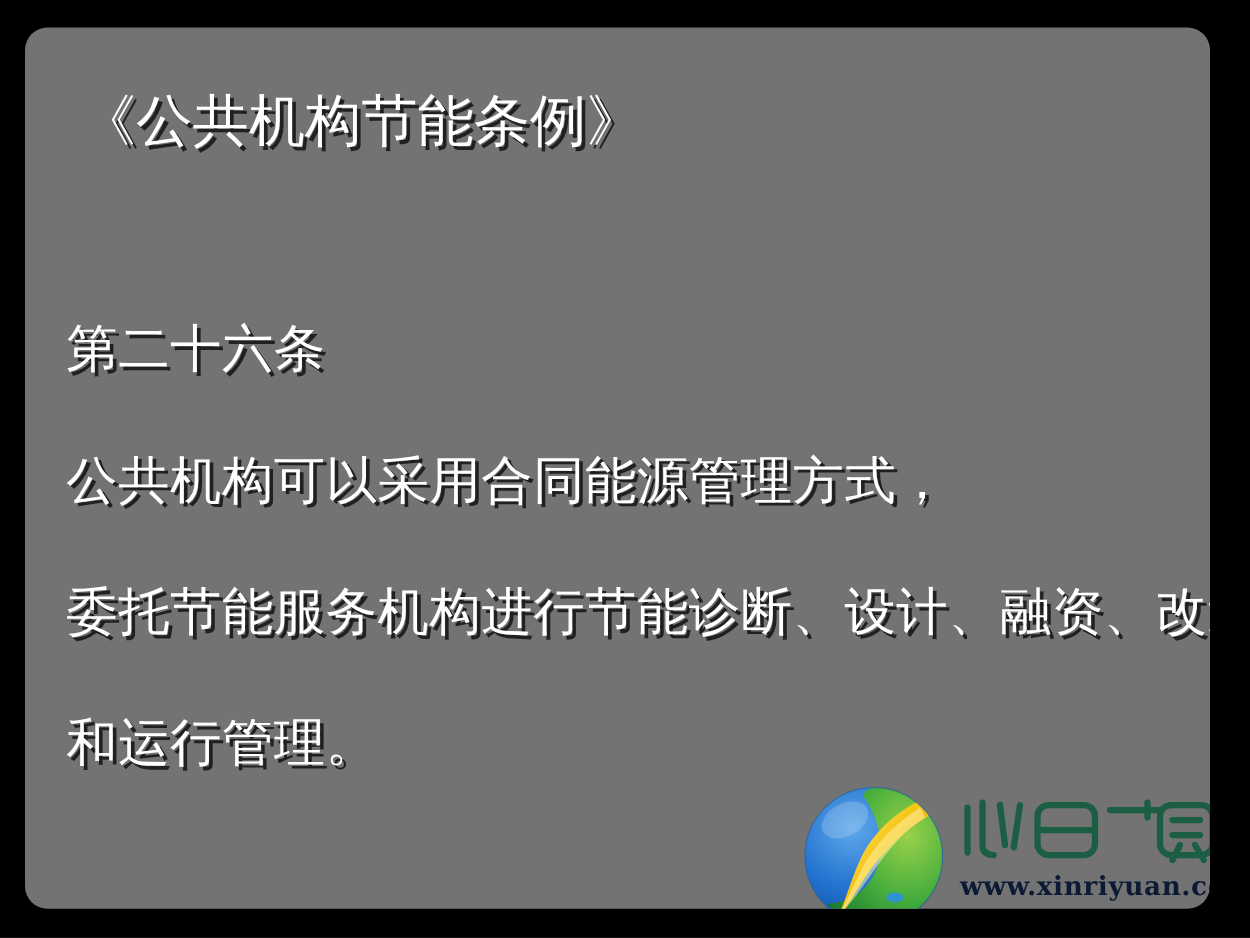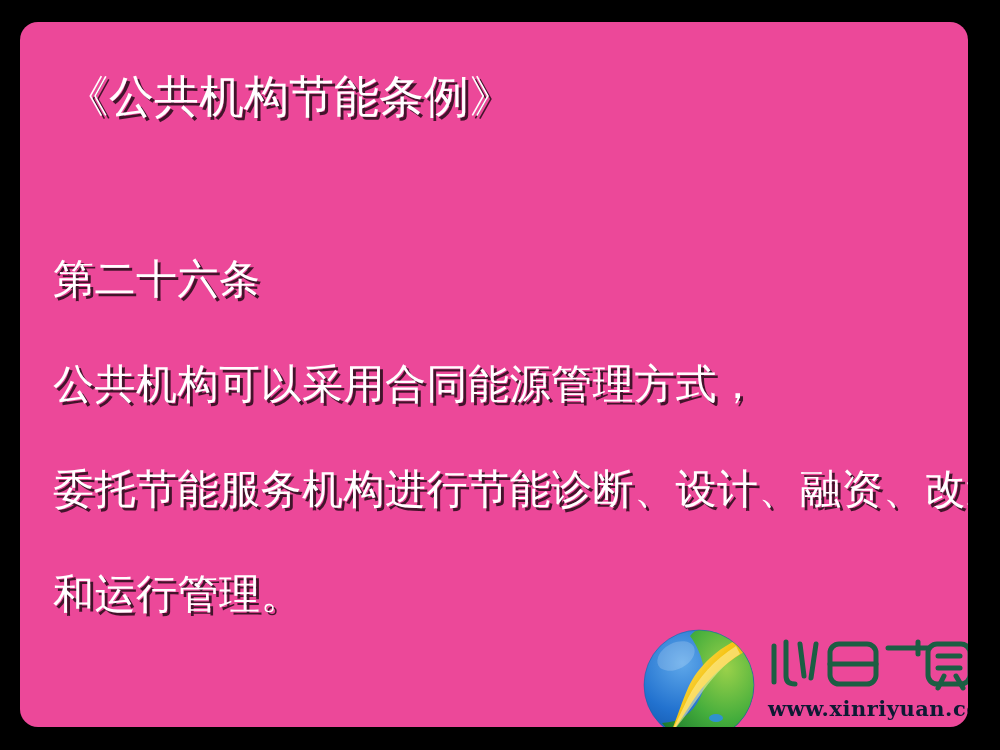--- a/index.html
+++ b/index.html
@@ -8,21 +8,21 @@
     width:1000px;height:750px;overflow:hidden;
     font-family:"DejaVu Sans","Liberation Sans",sans-serif;
   }
   #slide-root{
     position:relative;width:1000px;height:750px;background:#000000;
     overflow:hidden;
   }
   
   #slide-panel{
     position:absolute;left:20px;top:22px;width:948px;height:705px;
-    background:#ec4899;
+    background:#737373;
     border-radius:18px;
     overflow:hidden;
   }
   
   #slide-title{
     position:absolute;left:44px;top:52px;
     font-size:45px;line-height:1.0;
     color:#ffffff;white-space:nowrap;letter-spacing:0px;
     text-shadow:3px 3px 0 rgba(0,0,0,0.72);
     font-family:"DejaVu Sans","Liberation Sans",sans-serif;

